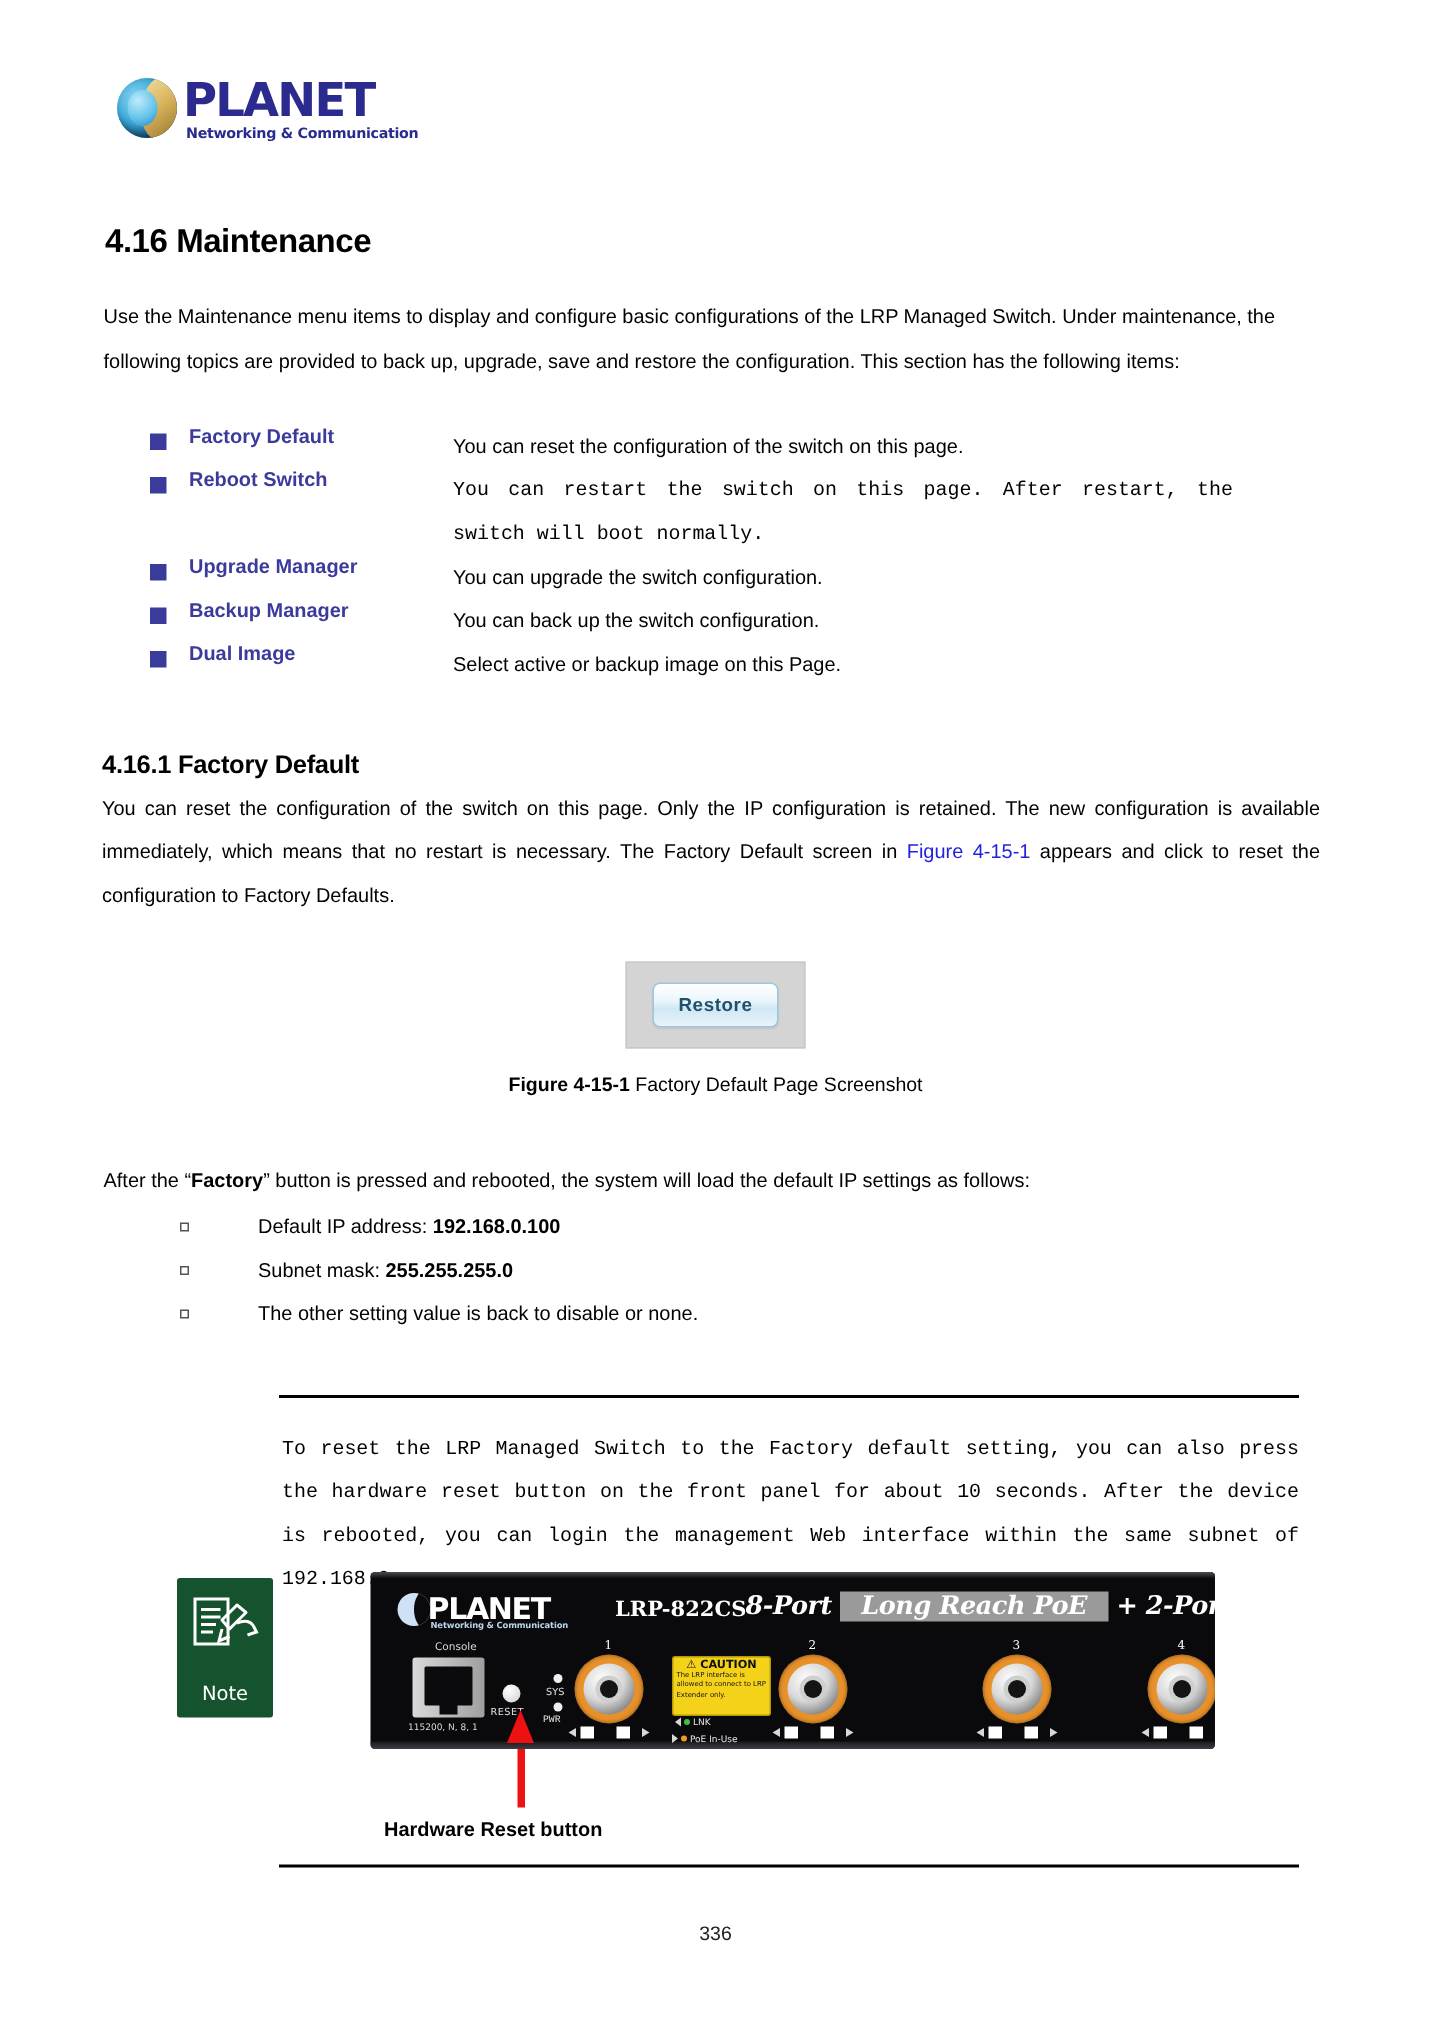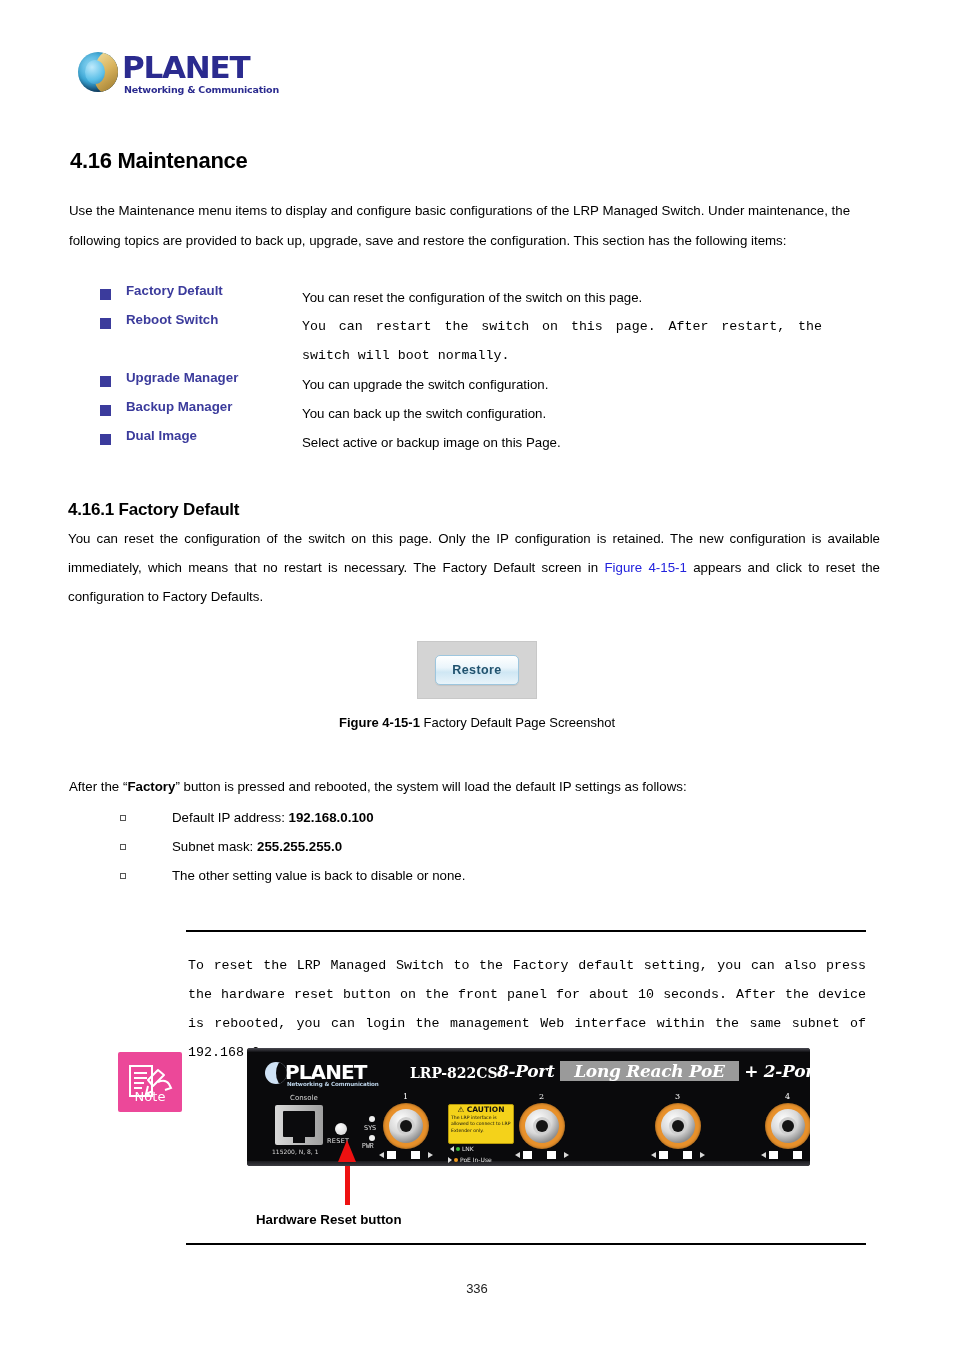--- a/index.html
+++ b/index.html
@@ -279,22 +279,22 @@
     color: #000;
     text-align: justify;
     font-family: Liberation Mono, monospace;
   }
 
   .note-icon {
     position: absolute;
     left: 118px;
     top: 1052px;
     width: 64px;
-    height: 60px;
-    background: #ec4899;
+    height: 93px;
+    background: #14532d;
     border-radius: 2px;
   }
   .note-icon .glyph {
     position: absolute;
     left: 0;
     top: 4px;
     width: 64px;
     height: 50px;
   }
   .note-icon .label {

